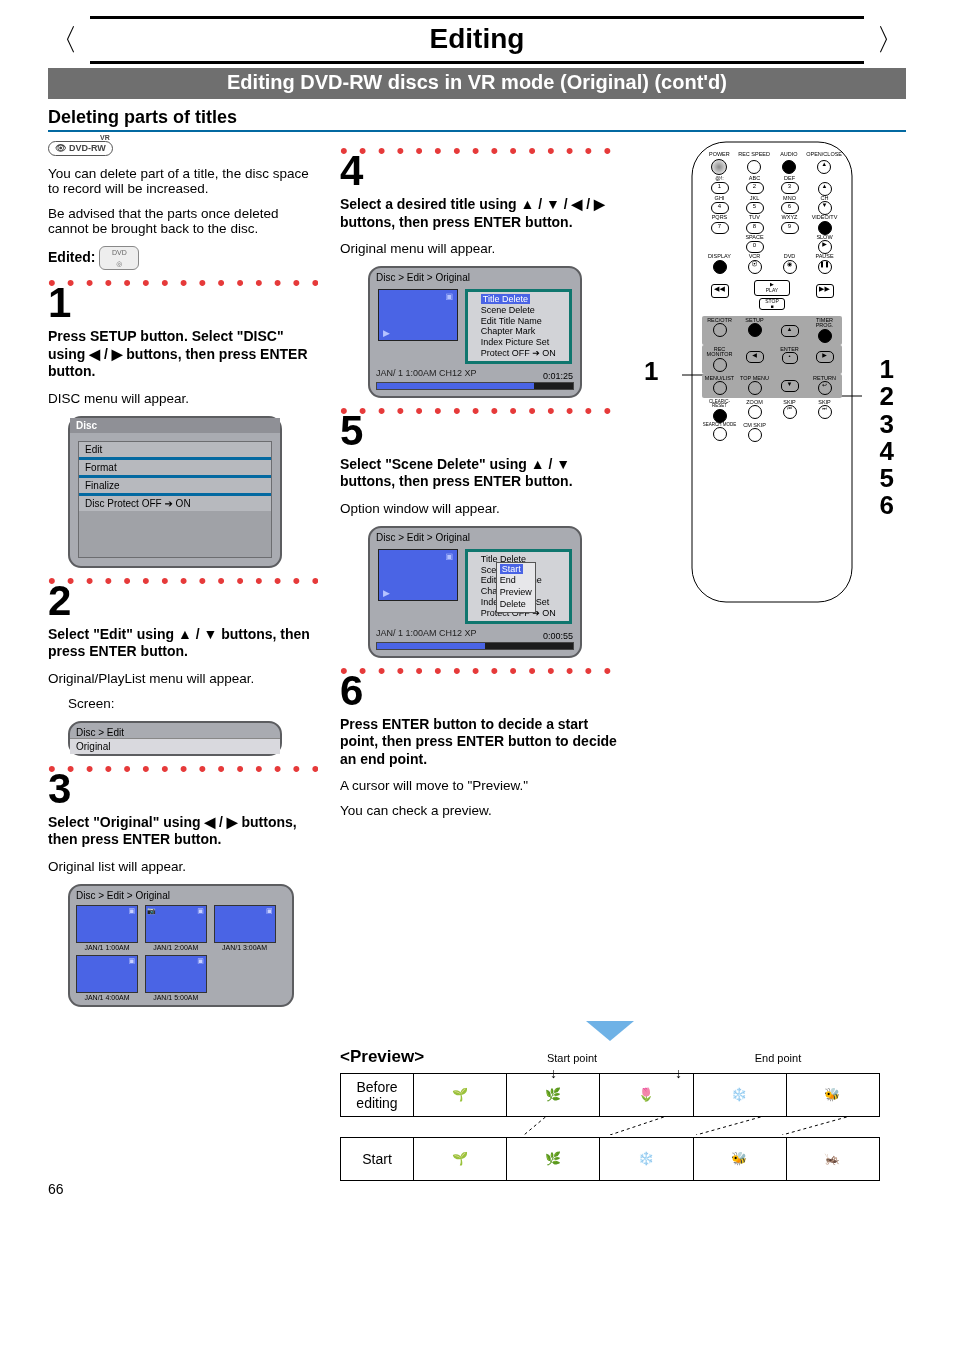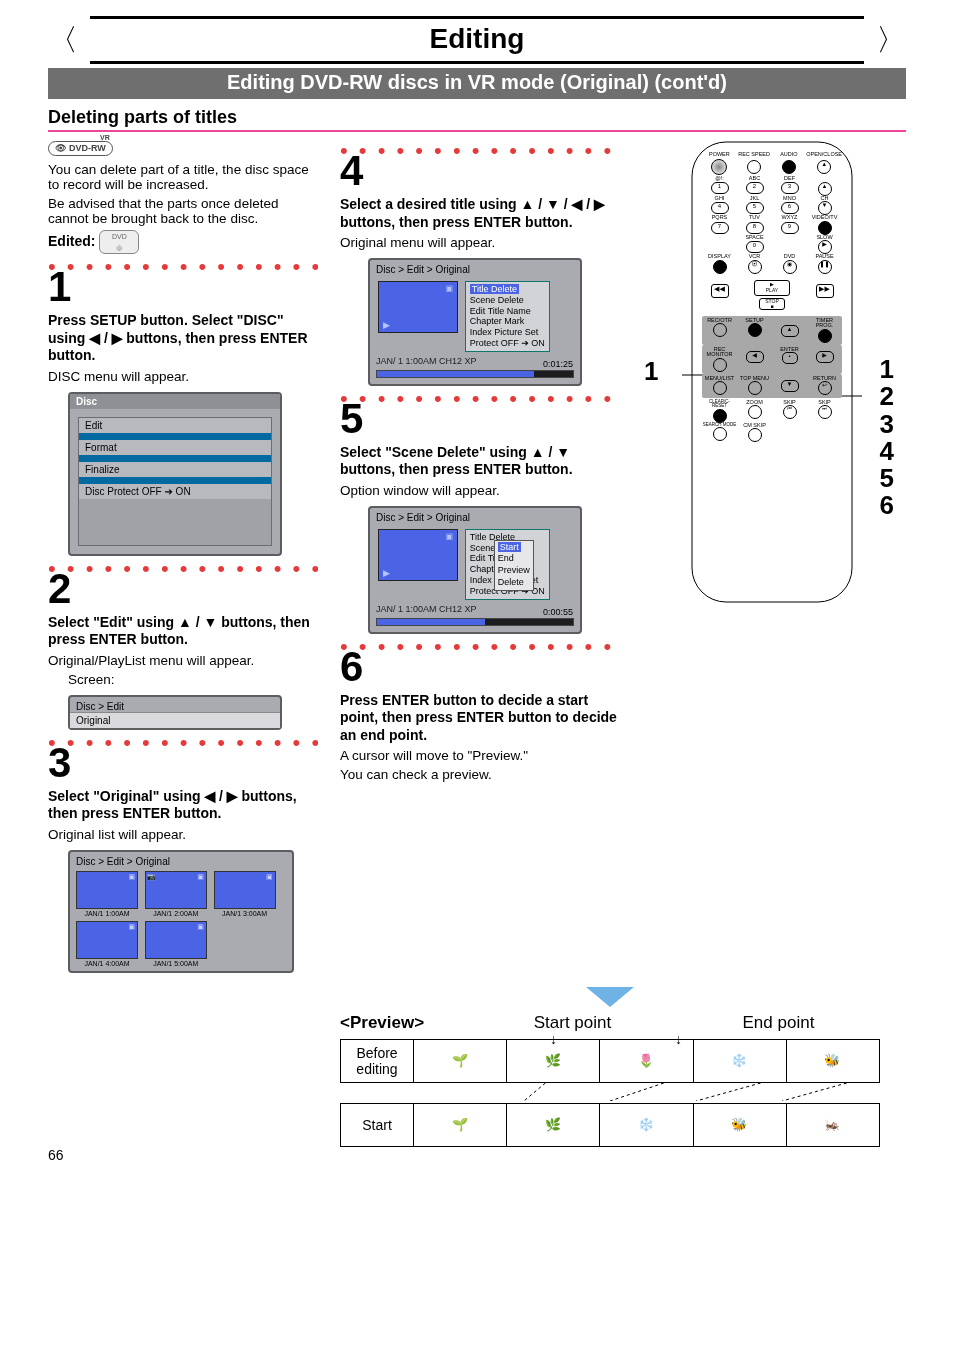--- a/index.html
+++ b/index.html
@@ -33,31 +33,31 @@
     color: #fff;
     font-weight: bold;
     font-size: 20px;
     text-align: center;
     padding: 3px 0 5px 0;
     margin-bottom: 8px;
   }
   .section-heading {
     font-weight: bold;
     font-size: 18px;
-    border-bottom: 2px solid #ec4899;
+    border-bottom: 2px solid #0369a1;
     padding-bottom: 2px;
     margin-bottom: 6px;
   }
   .columns {
     display: grid;
     grid-template-columns: 270px 280px 260px;
     column-gap: 22px;
     align-items: start;
   }
-  p { margin: 4px 0; }
+  p { margin: 10px 0; }
 
   .icon-dvdrw {
     display: inline-block;
     border: 1px solid #555;
     border-radius: 10px;
     background: #fff;
     padding: 2px 6px;
     font-size: 9px;
     font-weight: bold;
     color: #444;
@@ -97,33 +97,33 @@
   .step-head {
     font-weight: bold;
     line-height: 1.25;
   }
   .step-body { font-size: 13.5px; }
 
   
   .osd {
     background: #a9abb1;
     border: 2px solid #5c5d60;
-    border-radius: 4px;
+    border-radius: 13px;
     width: 210px;
     margin: 8px 0 8px 20px;
     font-size: 10px;
     color: #000;
   }
   .osd-inner {
     margin: 8px;
     border: 1px solid #6c6d70;
     background: #a0a2a7;
   }
   .osd-row {
-    border-bottom: 7px solid #0369a1;
+    border-bottom: 3px solid #0369a1;
     padding: 2px 6px;
     background:#b7b9be;
   }
   .osd-title {
     padding: 4px 6px 0 6px;
     font-size: 10px;
   }
   .osd-header {
     background:#8f9096; color:#fff; padding:2px 6px; font-weight:bold;
   }
@@ -131,23 +131,23 @@
   .osd-thumb {
     display:inline-block; width:78px; height:50px;
     background:#4a64e5; border:1px solid #222; vertical-align:top;
     position:relative; margin:4px;
   }
   .osd-thumb .playglyph { position:absolute; left:4px; bottom:2px; color:#b5c3ff; font-size:9px;}
   .osd-thumb .stopglyph { position:absolute; right:4px; top:2px; color:#b5c3ff; font-size:8px;}
 
   .osd-panel {
     display:inline-block; vertical-align:top;
-    border:1px solid #0f766e; background:#d2d3d7;
+    border:3px solid #0f766e; background:#d2d3d7;
     font-size:9px; line-height:1.2;
-    padding:2px 4px; margin-top:4px;
+    padding:2px 13px; margin-top:4px;
   }
   .osd-panel .hl { background:#4a64e5; color:#fff; padding:0 2px;}
   .osd-popup {
     position:absolute; background:#e7e7ea; border:1px solid #555;
     font-size:9px; padding:1px 3px; line-height:1.3;
   }
   .osd-ftr {
     font-size:9px; padding:2px 6px; color:#222;
   }
   .osd-bar {
@@ -618,21 +618,21 @@
           </div>
         </div>
       </div>
     </div>
   </div>
 
   <div style="margin-left:292px;margin-top:6px;width:540px;" class="preview-area">
     <div class="big-arrow"></div>
     <div style="display:flex;align-items:baseline;gap:44px;">
       <div class="preview-head">&lt;Preview&gt;</div>
-      <div style="flex:1;display:flex;justify-content:space-around;font-size:17px;">
+      <div style="flex:1;display:flex;justify-content:space-around;font-size:11px;">
         <span>Start point</span>
         <span>End point</span>
       </div>
     </div>
     <div style="position:relative;">
       <div style="position:absolute;left:210px;top:-2px;">↓</div>
       <div style="position:absolute;left:335px;top:-2px;">↓</div>
     </div>
     <table class="preview-table">
       <tbody>

